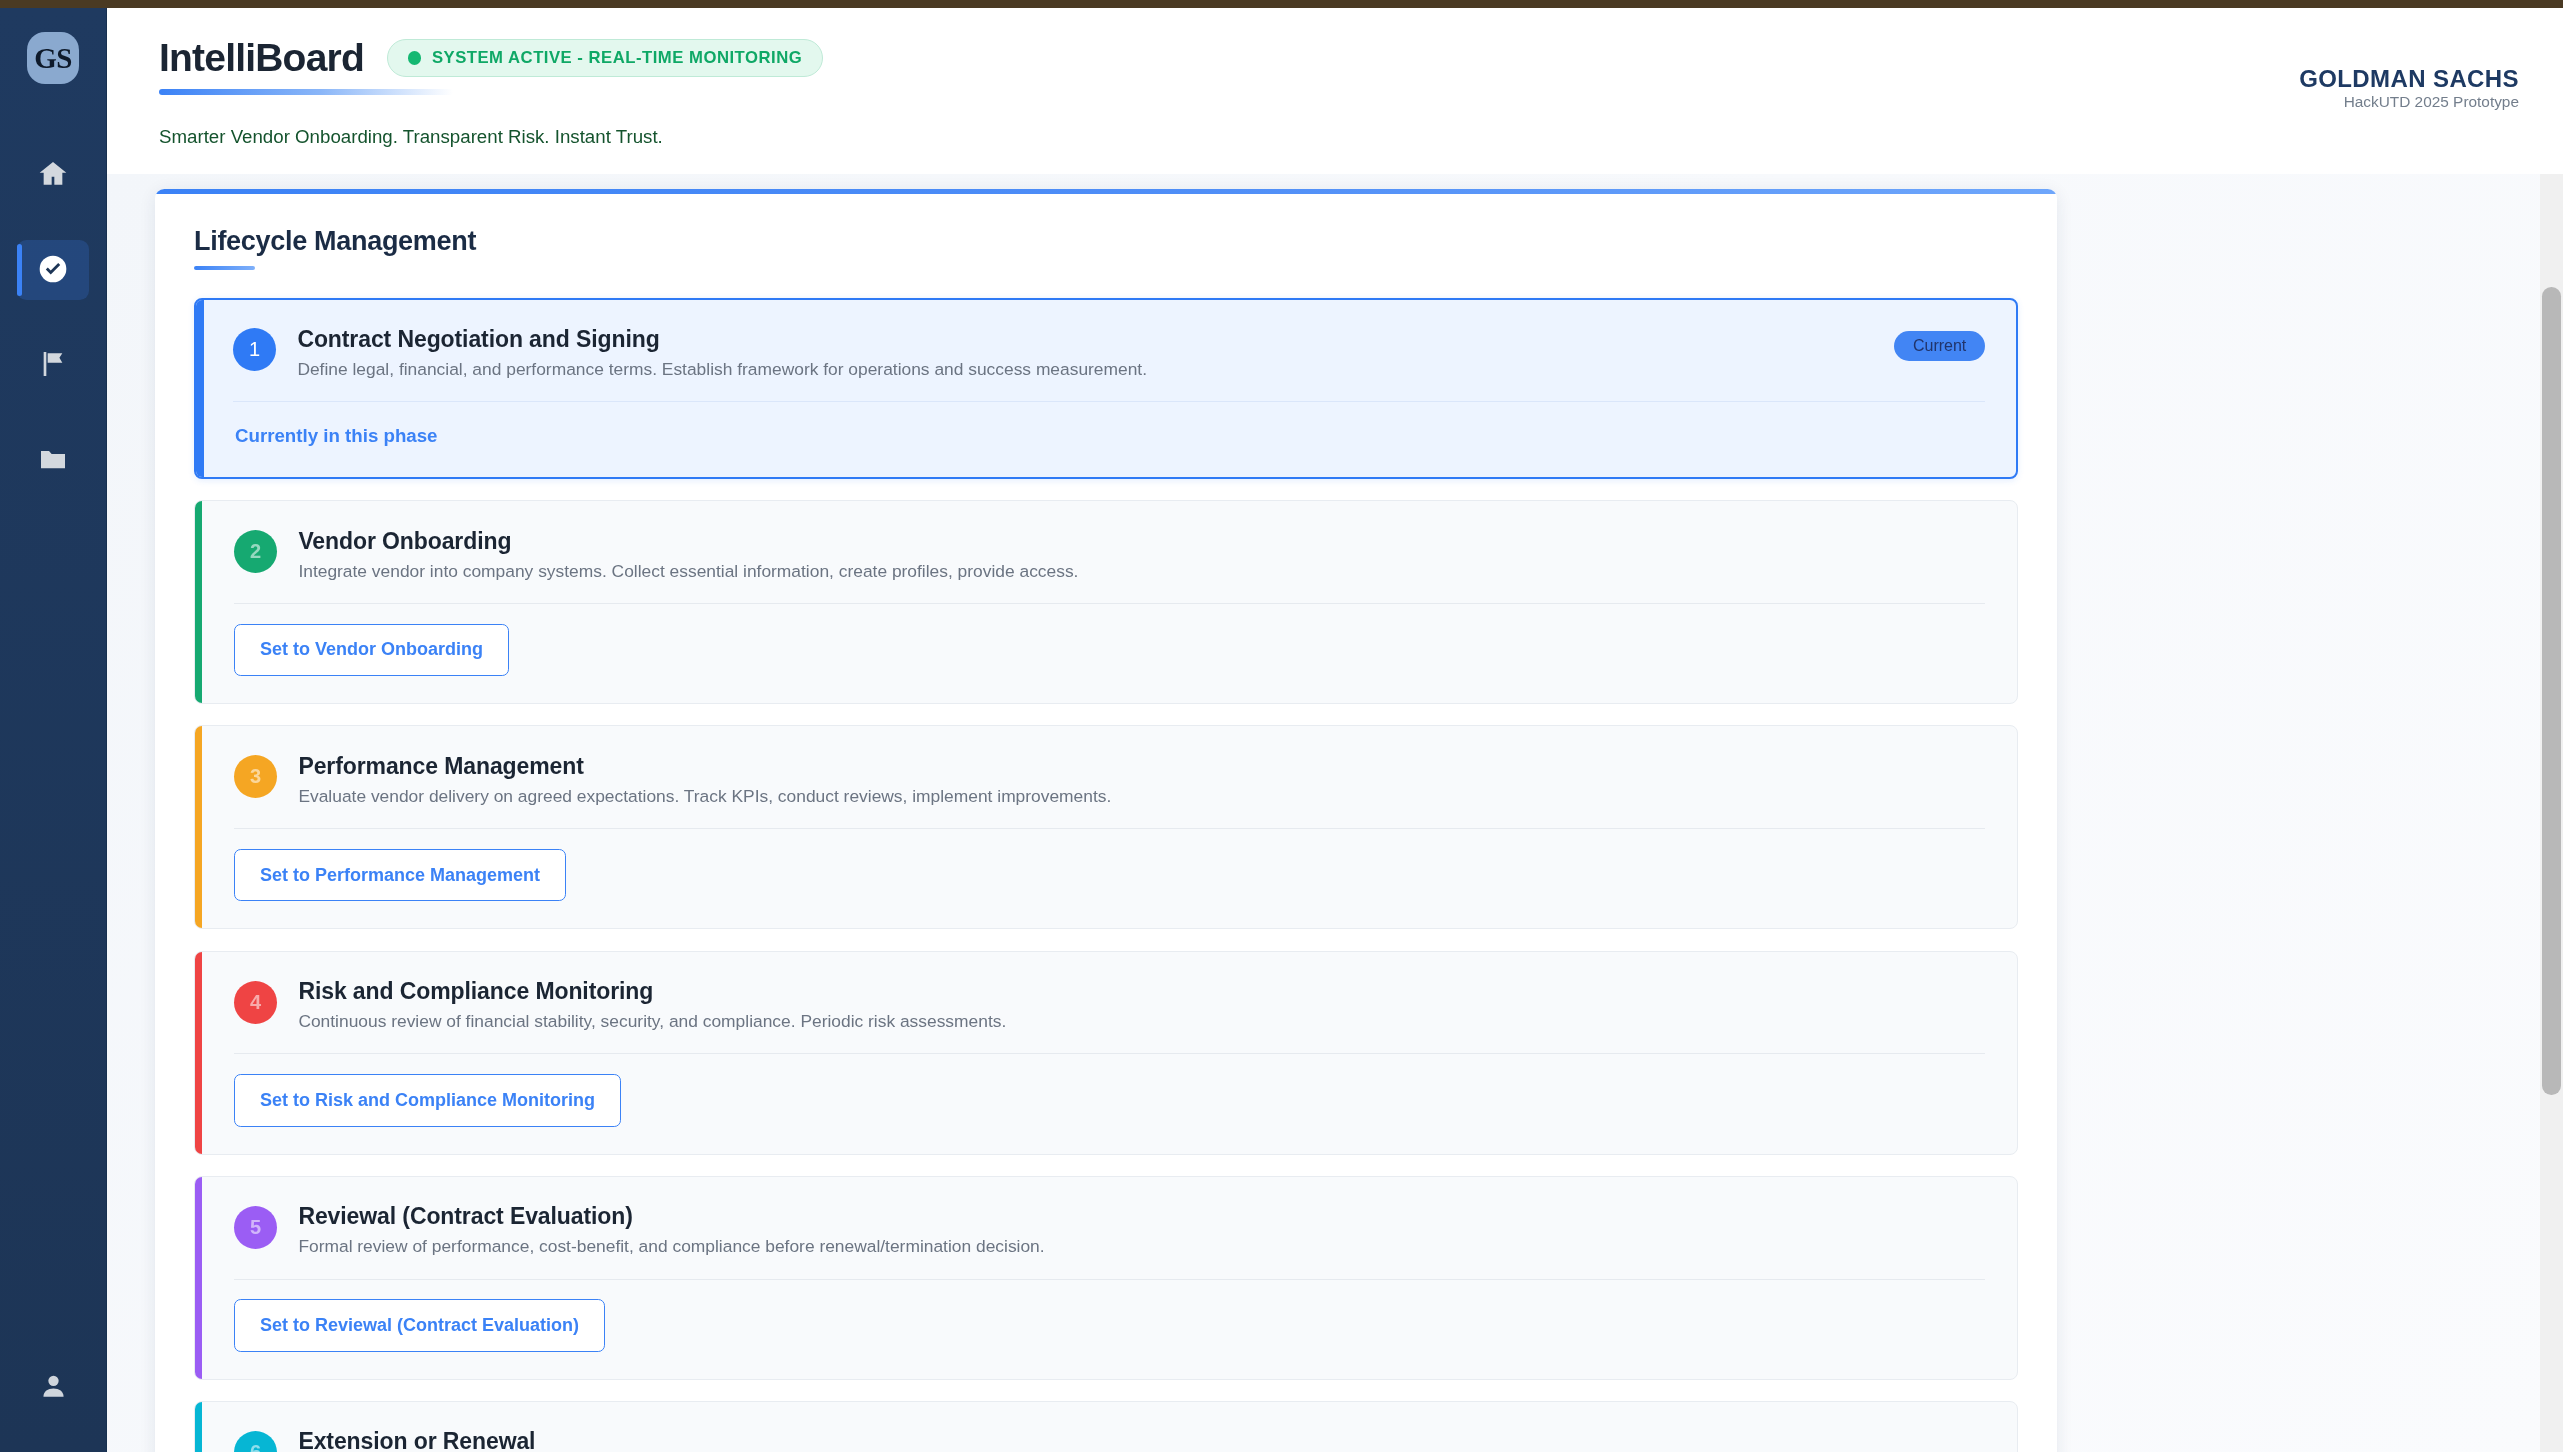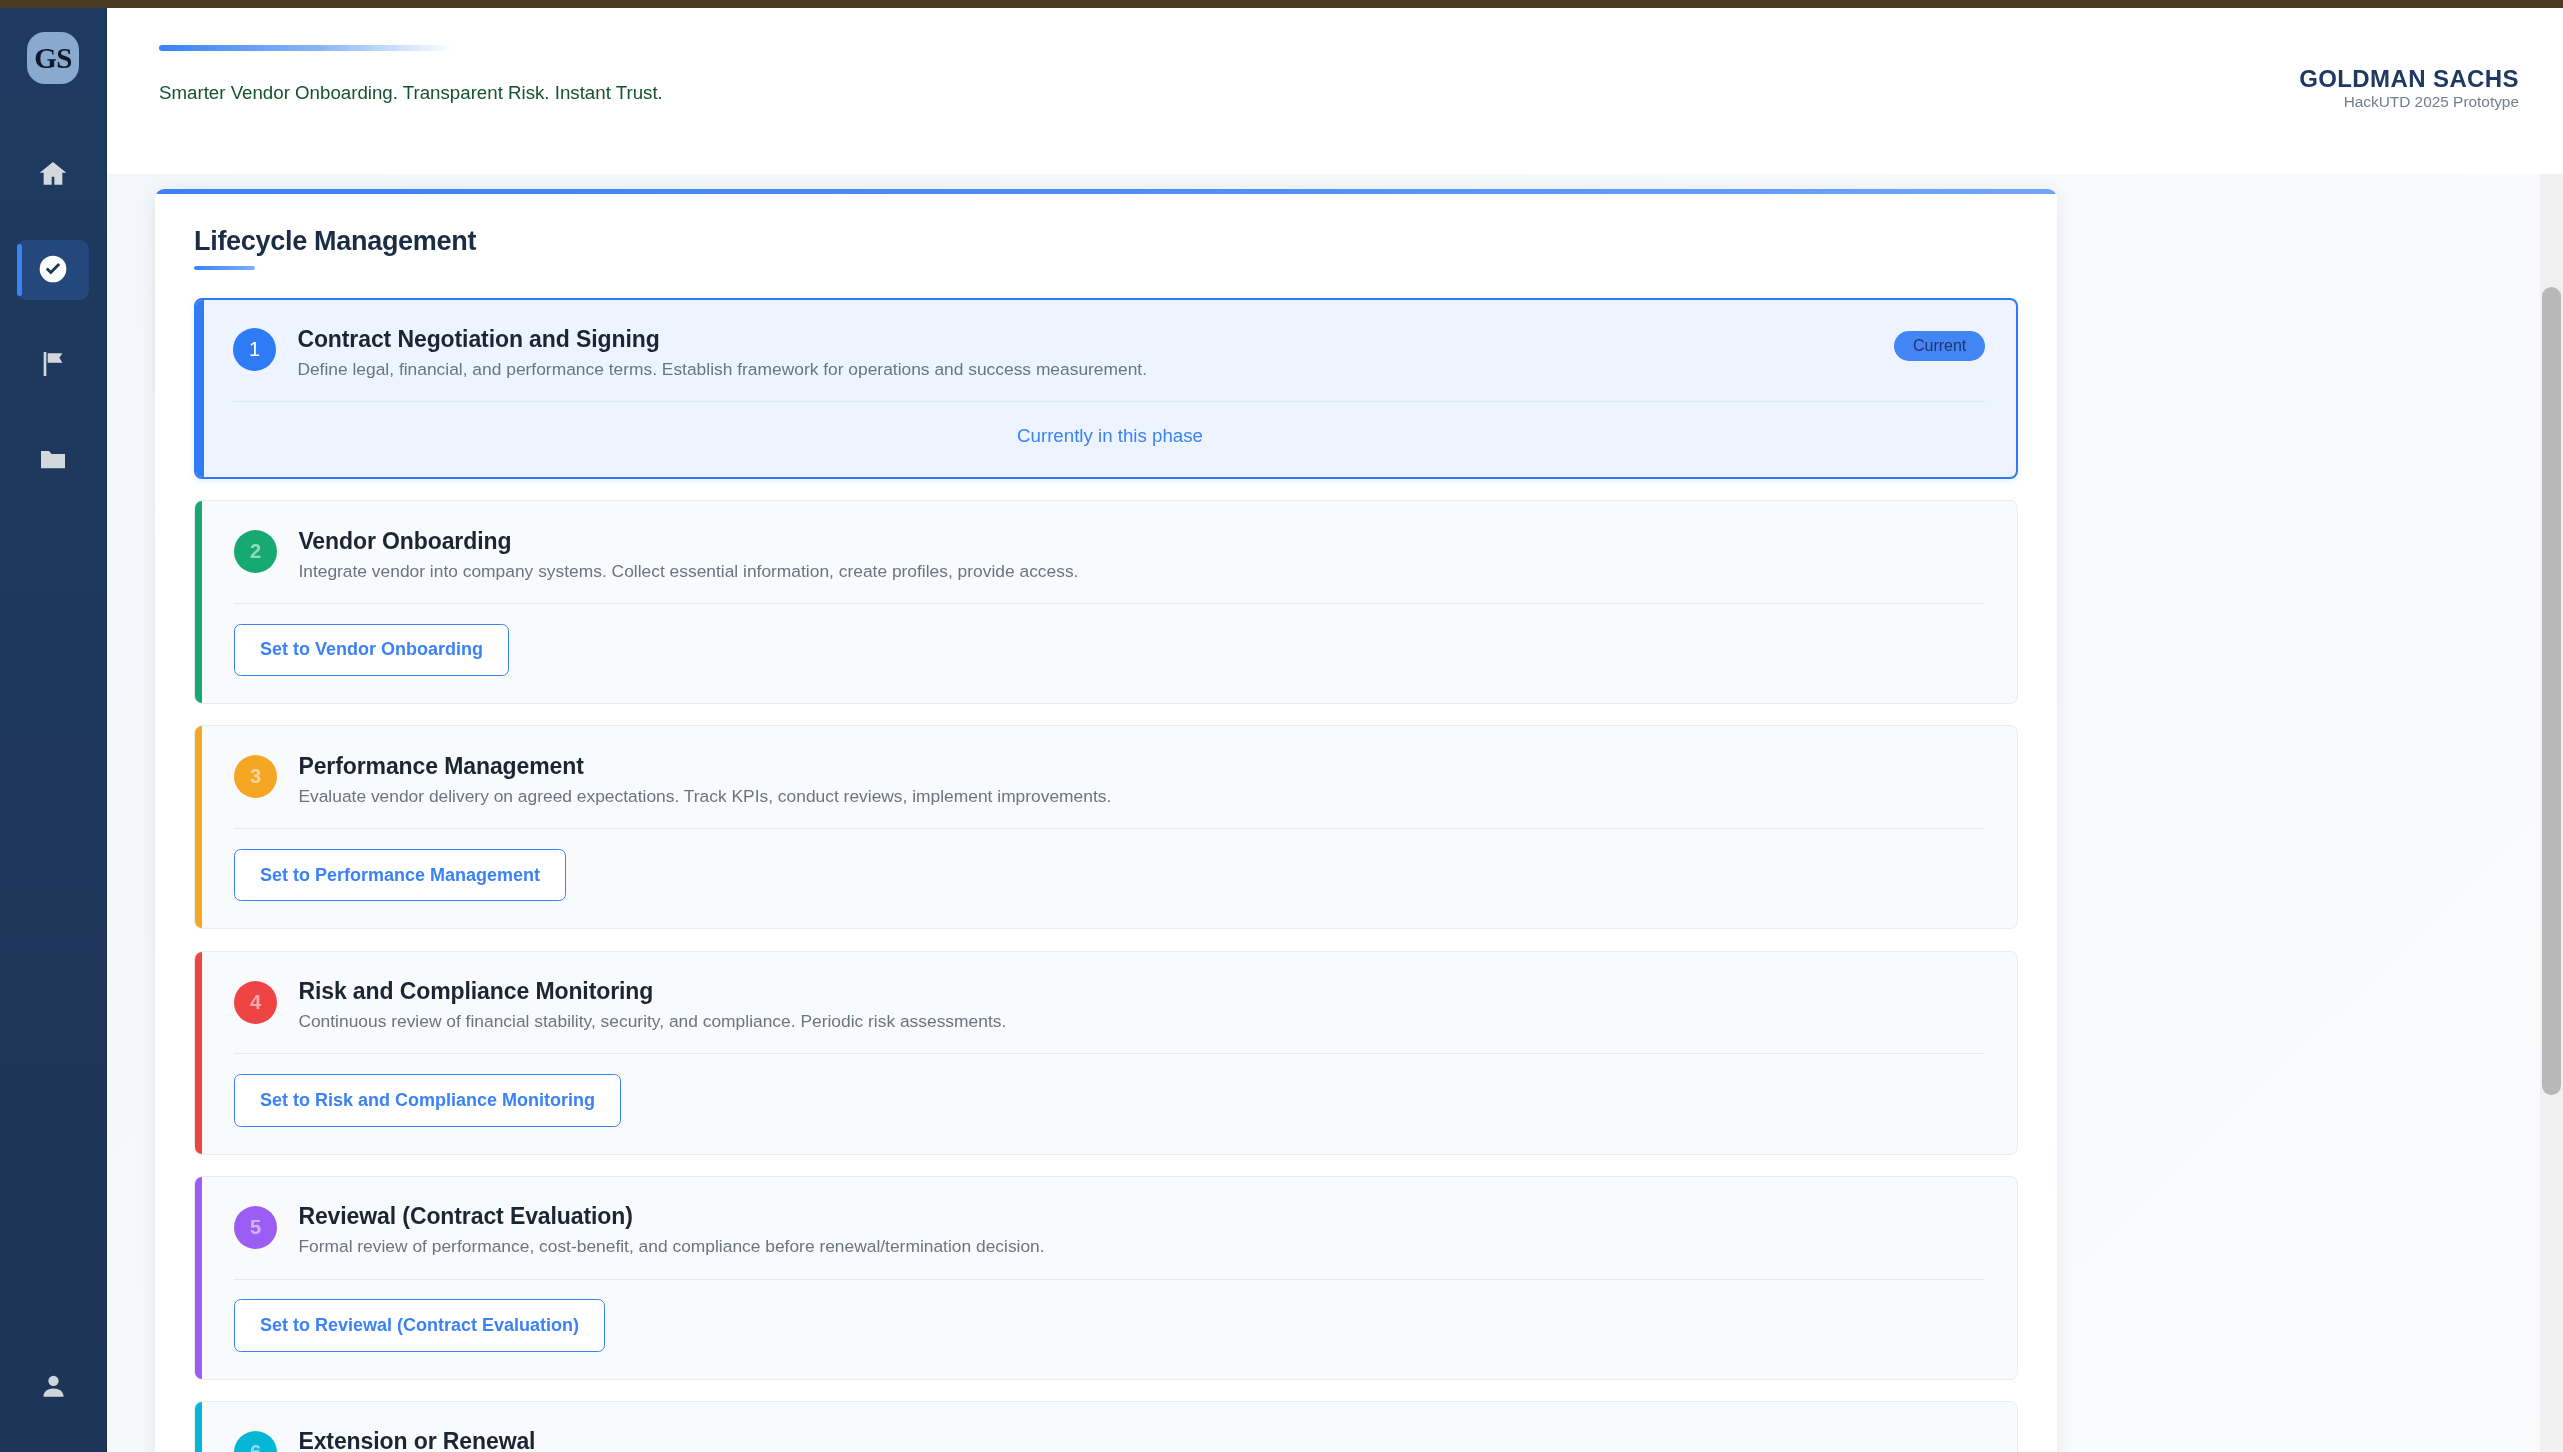--- a/index.html
+++ b/index.html
@@ -151,21 +151,21 @@
   .set-btn {
     display: inline-block;
     background: #ffffff;
     border: 1.3px solid #3b82f6;
     border-radius: 6.7px;
     padding: 14.7px 25px;
     font-size: 18px; font-weight: 700; color: #3b82f6;
     cursor: pointer;
     font-family: "Liberation Sans", sans-serif;
   }
-  .current-note { font-size: 18.7px; font-weight: 400; color: #3b82f6; padding: 2.7px 0 5.3px 2px; text-align: center; }
+  .current-note { font-size: 18.7px; font-weight: 700; color: #3b82f6; padding: 2.7px 0 5.3px 2px; }
 
   
   .scroll-track {
     position: absolute; top: 174px; right: 0;
     width: 23px; height: 1279px; background: #f0f0f0;
   }
   .scroll-thumb {
     position: absolute; right: 2px; top: 113px;
     width: 18.7px; height: 808px; border-radius: 9.3px; background: #b8b8b8;
   }
@@ -222,20 +222,27 @@
         <svg viewBox="0 0 24 24">
             <circle cx="12" cy="7.6" r="4"></circle>
             <path d="M4.2 20c0-4.2 3.5-6.4 7.8-6.4s7.8 2.2 7.8 6.4H4.2z"></path>
           </svg>
       </span>
     </div>
   </div>
 
   <div class="header">
     <div class="header-inner">
+      <div class="title-row">
+        <div class="app-title">IntelliBoard</div>
+        <div class="status-pill">
+          <span class="status-dot"></span>
+          <span class="status-text">SYSTEM ACTIVE - REAL-TIME MONITORING</span>
+        </div>
+      </div>
       <div class="title-underline"></div>
       <div class="tagline">Smarter Vendor Onboarding. Transparent Risk. Instant Trust.</div>
 
       <div class="brand-block">
         <div class="brand-name">GOLDMAN SACHS</div>
         <div class="brand-sub">HackUTD 2025 Prototype</div>
       </div>
     </div>
   </div>
 

